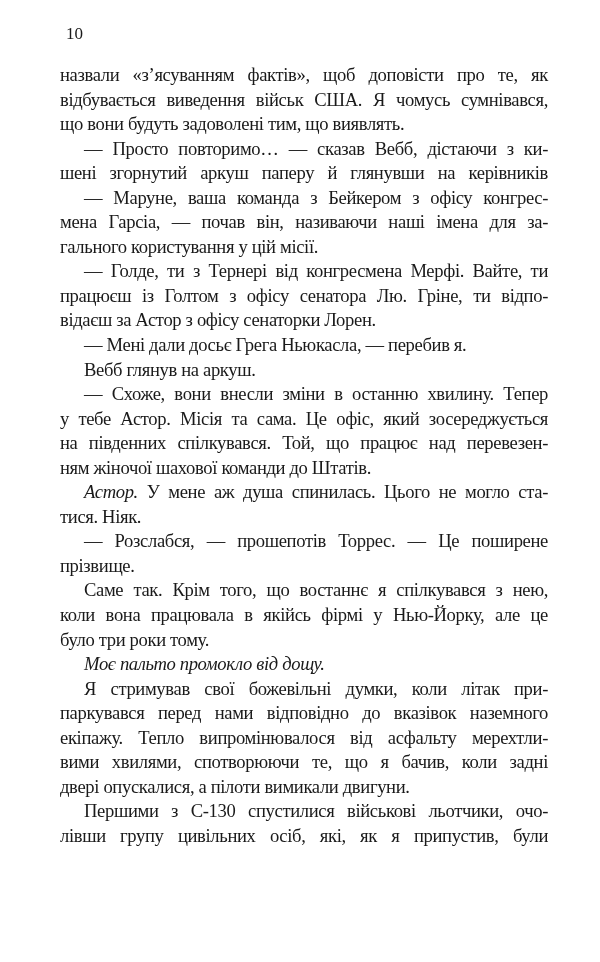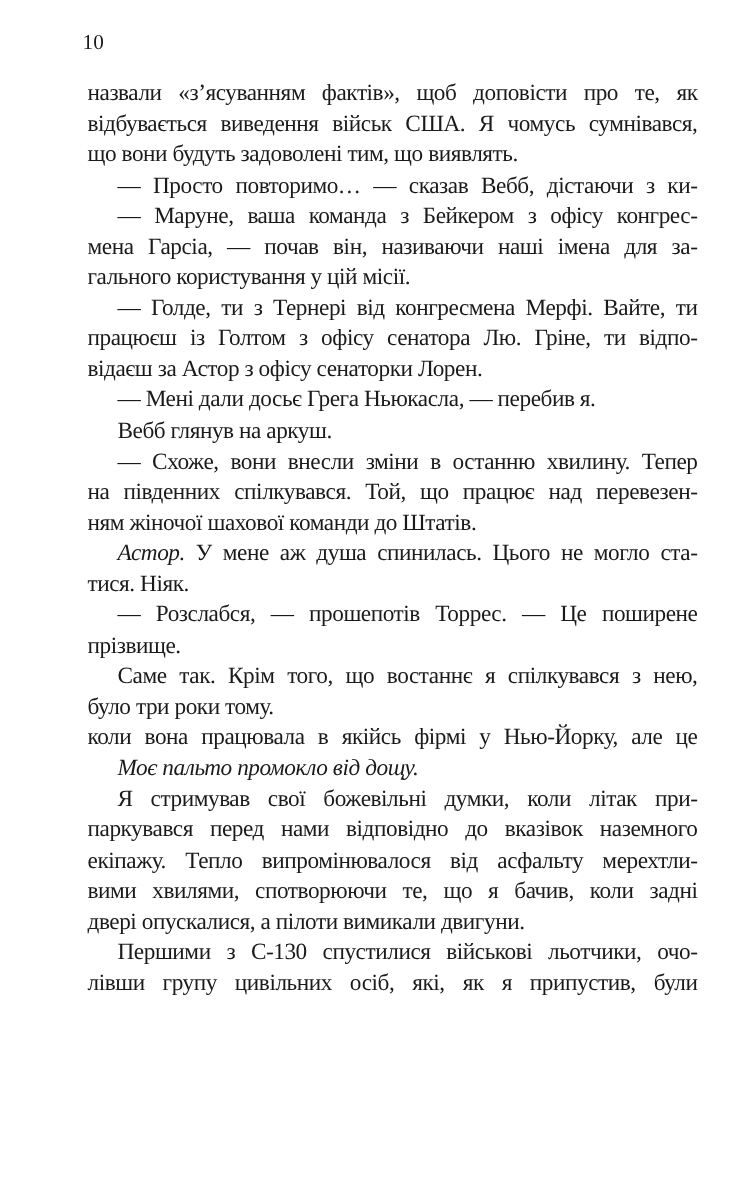--- a/index.html
+++ b/index.html
@@ -7,21 +7,21 @@
       width: 600px; height: 962px; background: #ffffff; overflow: hidden;
       position: relative;
       font-family: "Liberation Serif", "DejaVu Serif", serif;
       color: #1a1a1a;
     }
     .page-number {
       position: absolute; left: 66px; top: 24px;
       font-size: 17px; letter-spacing: 0px;
     }
     .body-text {
-      position: absolute; left: 70px; top: 63px; width: 488px;
+      position: absolute; left: 60px; top: 63px; width: 488px;
     }
     .line {
       height: 24.55px; line-height: 24.55px;
       font-size: 18.6px; white-space: nowrap;
       text-align: justify; text-align-last: justify;
       letter-spacing: -0.35px;
     }
     .line.last { text-align-last: left; }
     .line.indent { padding-left: 24px; }
     .line i { font-style: italic; }
@@ -29,38 +29,40 @@
 </head>
 <body>
 
 <div class="page-number">10</div>
 
 <div class="body-text" id="body">
     <div class="line">назвали «з’ясуванням фактів», щоб доповісти про те, як</div>
     <div class="line">відбувається виведення військ США. Я чомусь сумнівався,</div>
     <div class="line last">що вони будуть задоволені тим, що виявлять.</div>
     <div class="line indent">— Просто повторимо… — сказав Вебб, дістаючи з ки-</div>
+    <div class="line">шені згорнутий аркуш паперу й глянувши на керівників</div>
     <div class="line indent">— Маруне, ваша команда з Бейкером з офісу конгрес-</div>
     <div class="line">мена Гарсіа, — почав він, називаючи наші імена для за-</div>
     <div class="line last">гального користування у цій місії.</div>
     <div class="line indent">— Голде, ти з Тернері від конгресмена Мерфі. Вайте, ти</div>
     <div class="line">працюєш із Голтом з офісу сенатора Лю. Гріне, ти відпо-</div>
     <div class="line last">відаєш за Астор з офісу сенаторки Лорен.</div>
     <div class="line indent last">— Мені дали досьє Грега Ньюкасла, — перебив я.</div>
     <div class="line indent last">Вебб глянув на аркуш.</div>
     <div class="line indent">— Схоже, вони внесли зміни в останню хвилину. Тепер</div>
+    <div class="line">у тебе Астор. Місія та сама. Це офіс, який зосереджується</div>
     <div class="line">на південних спілкувався. Той, що працює над перевезен-</div>
     <div class="line last">ням жіночої шахової команди до Штатів.</div>
     <div class="line indent"><i>Астор.</i><span> У мене аж душа спинилась. Цього не могло ста-</span></div>
     <div class="line last">тися. Ніяк.</div>
     <div class="line indent">— Розслабся, — прошепотів Торрес. — Це поширене</div>
     <div class="line last">прізвище.</div>
     <div class="line indent">Саме так. Крім того, що востаннє я спілкувався з нею,</div>
+    <div class="line">коли вона працювала в якійсь фірмі у Нью-Йорку, але це</div>
     <div class="line last">було три роки тому.</div>
-    <div class="line">коли вона працювала в якійсь фірмі у Нью-Йорку, але це</div>
     <div class="line indent last"><i>Моє пальто промокло від дощу.</i></div>
     <div class="line indent">Я стримував свої божевільні думки, коли літак при-</div>
     <div class="line">паркувався перед нами відповідно до вказівок наземного</div>
     <div class="line">екіпажу. Тепло випромінювалося від асфальту мерехтли-</div>
     <div class="line">вими хвилями, спотворюючи те, що я бачив, коли задні</div>
     <div class="line last">двері опускалися, а пілоти вимикали двигуни.</div>
     <div class="line indent">Першими з С-130 спустилися військові льотчики, очо-</div>
     <div class="line">лівши групу цивільних осіб, які, як я припустив, були</div>
   </div>
 

